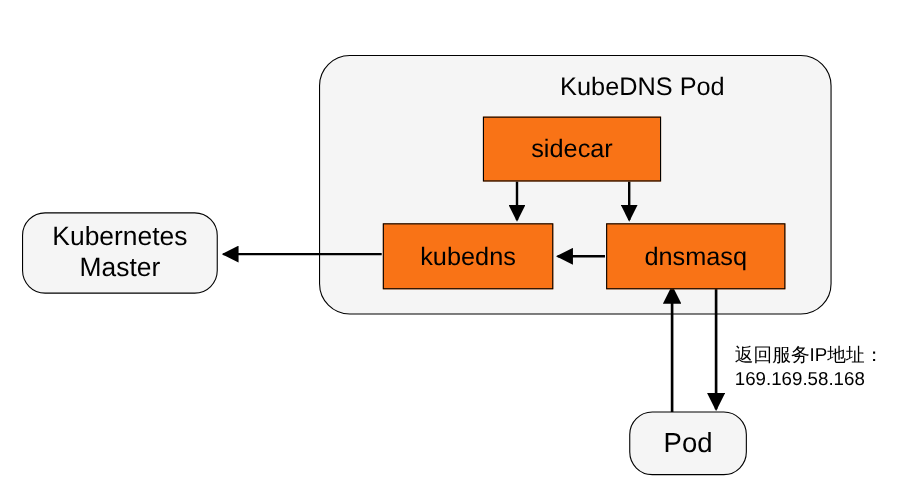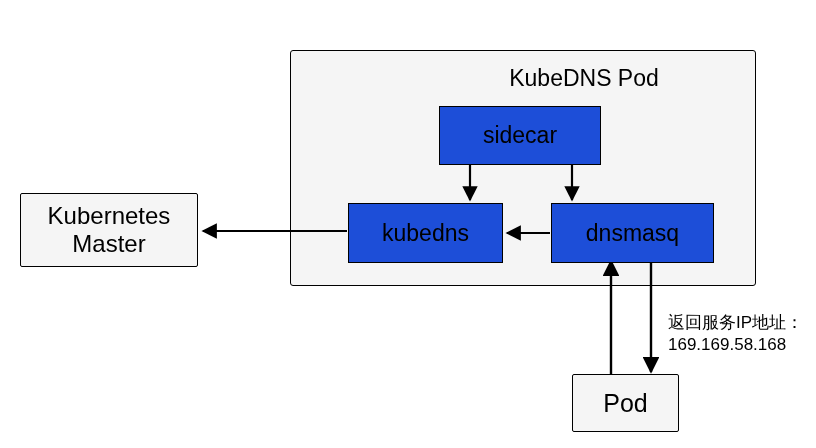--- a/index.html
+++ b/index.html
@@ -8,37 +8,37 @@
   .diagram{position:absolute;left:0;top:0;width:816px;height:448px;}
   svg.edges{position:absolute;left:0;top:0;width:816px;height:448px;}
 
   .node{position:absolute;box-sizing:border-box;display:flex;
         align-items:center;justify-content:center;text-align:center;
         line-height:1.15;}
 
   
   #kubedns-pod-container{
     left:290px;top:50px;width:466px;height:236px;
-    background:#f5f5f5;border:1.4px solid #000;border-radius:3px;
+    background:#f5f5f5;border:1.4px solid #000;border-radius:28px;
     display:block;
   }
   #kubedns-pod-title{
     position:absolute;left:0;top:14px;width:466px;
     text-align:center;font-size:23px;padding-left:120px;
     box-sizing:border-box;
   }
 
   
-  .rect-node{background:#1d4ed8;border:1.6px solid #000;font-size:23px;}
+  .rect-node{background:#f97316;border:1.6px solid #000;font-size:23px;}
   #node-sidecar{left:439px;top:106px;width:162px;height:59px;}
   #node-kubedns{left:348px;top:203px;width:155px;height:60px;}
   #node-dnsmasq{left:551px;top:203px;width:163px;height:60px;}
 
   
-  .round-node{background:#f5f5f5;border:1.5px solid #000;border-radius:2px;font-size:24px;}
+  .round-node{background:#f5f5f5;border:1.5px solid #000;border-radius:21px;font-size:24px;}
   #node-kubernetes-master{left:20px;top:193px;width:178px;height:74px;}
   #node-pod{left:572px;top:374px;width:107px;height:58px;font-size:25px;}
 
   
   .label{position:absolute;font-size:16px;line-height:1.30;white-space:pre;}
   #title-dns-service{left:0;top:8px;width:816px;text-align:center;
       font-size:23px;white-space:normal;}
   #label-master-edge{left:211px;top:180px;}
   #label-query{left:303px;top:312px;font-size:17px;}
   #label-response{left:668px;top:312px;font-size:17px;}

